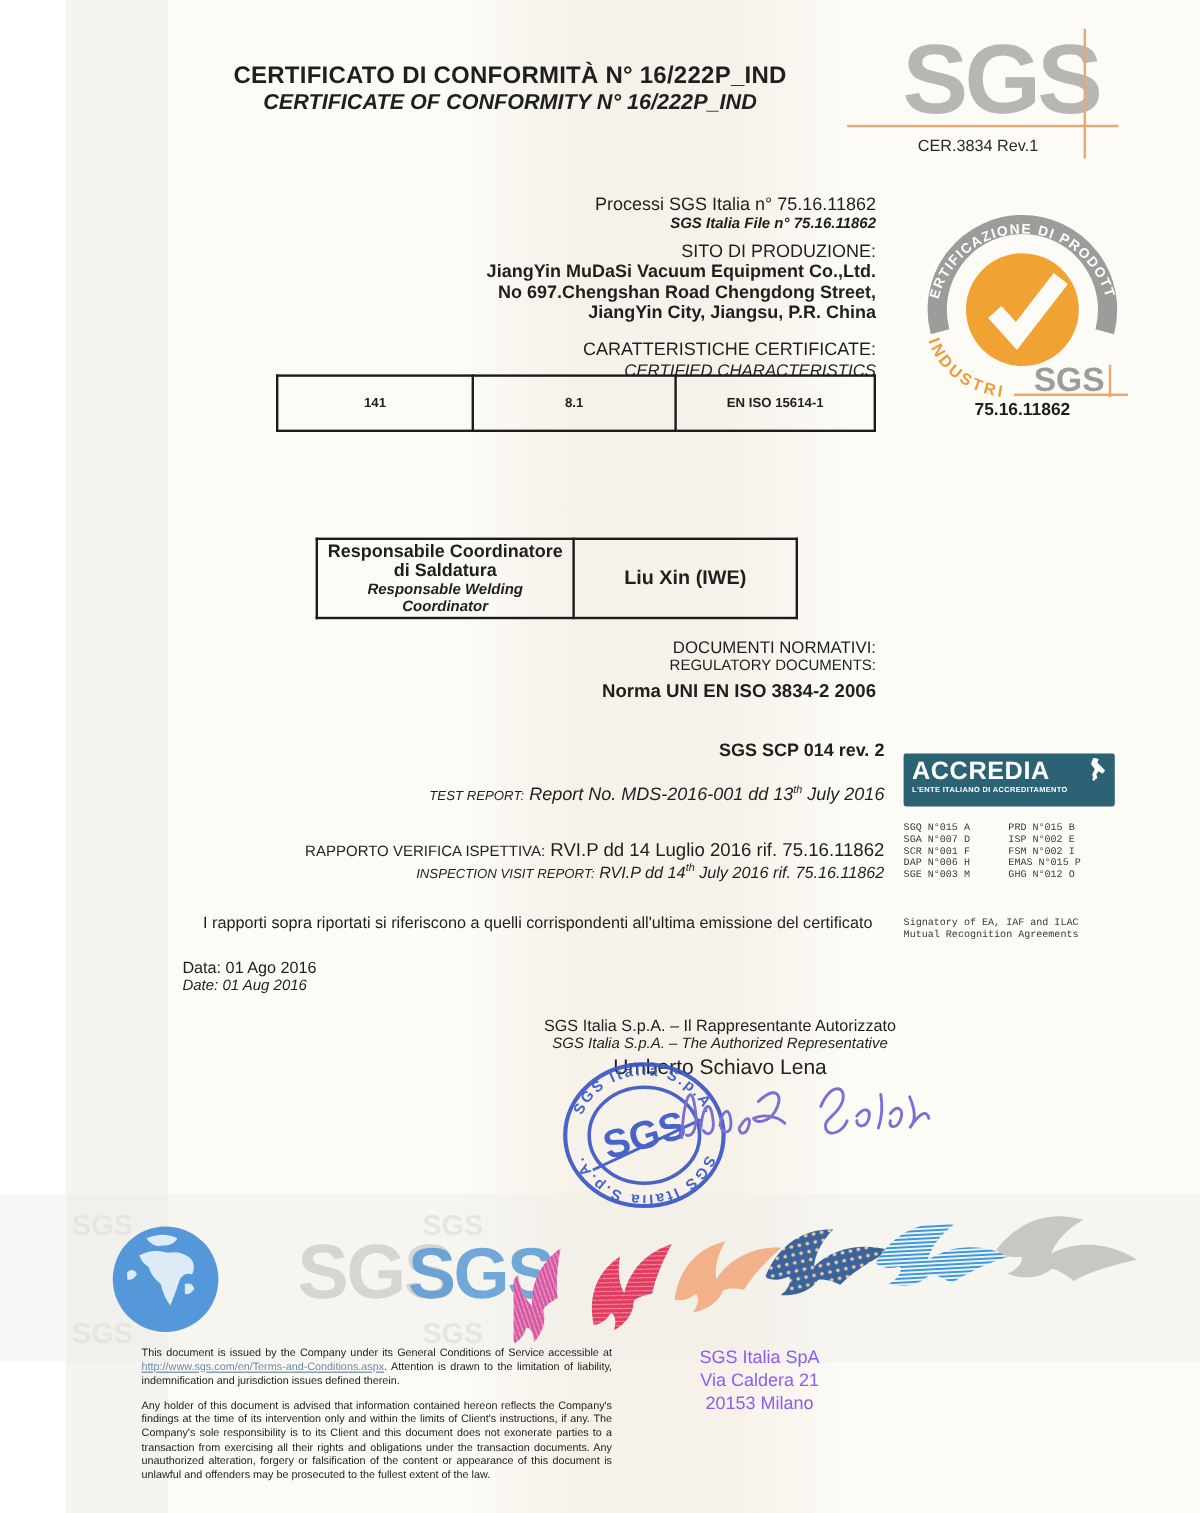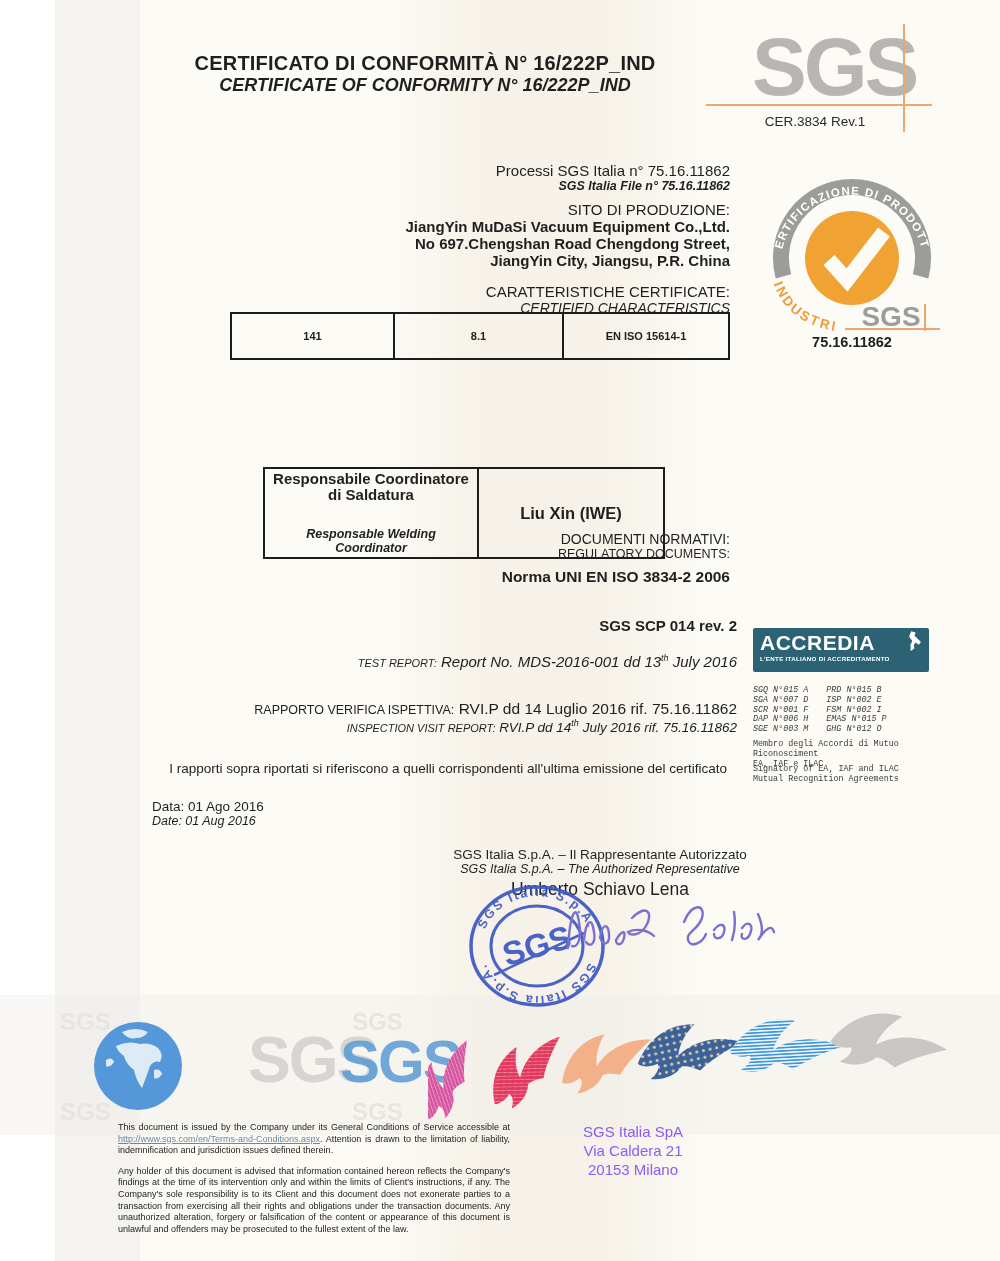--- a/index.html
+++ b/index.html
@@ -37,24 +37,24 @@
   .caratt-en{font-size:14px;font-style:italic;}
 
   table.t1{left:230px;top:312px;width:498px;border-collapse:collapse;table-layout:fixed;}
   table.t1 td{border:2px solid #1c1c1c;text-align:center;vertical-align:middle;padding:3px 4px;}
   .t1 .hrow td{height:66px;}
   .t1 .drow td{height:38px;font-weight:bold;font-size:11px;}
   .h-title{font-size:15.5px;font-weight:bold;line-height:17px;}
   .h-sub{font-size:13px;font-weight:bold;font-style:italic;line-height:15px;}
   .h-ref{font-size:15px;font-weight:bold;line-height:17px;}
 
-  table.t2{left:263px;top:467px;width:400px;border-collapse:collapse;table-layout:fixed;}
+  table.t2{left:263px;top:448px;width:400px;border-collapse:collapse;table-layout:fixed;}
   table.t2 td{border:2px solid #1c1c1c;text-align:center;vertical-align:middle;padding:2px 4px;height:44px;}
   .t2-it{font-size:15px;font-weight:bold;line-height:16px;}
-  .t2-en{font-size:12.5px;font-weight:bold;font-style:italic;margin-top:24px;}
+  .t2-en{font-size:12.5px;font-weight:bold;font-style:italic;}
   .t2-name{font-size:16.5px;font-weight:bold;}
 
   .docnorm{top:531px;width:430px;}
   .docnorm-it{font-size:14px;}
   .docnorm-en{font-size:12.5px;}
   .norma{top:568px;width:430px;font-size:15.5px;font-weight:bold;}
 
   .reports{right:263px;}
   .scp{top:617px;width:480px;font-size:15px;font-weight:bold;}
   .prova{top:635px;width:520px;font-size:15.5px;}
@@ -65,22 +65,22 @@
   .verifica .lab{font-size:12.5px;}
   .inspection{top:718px;width:540px;font-style:italic;font-size:13.5px;}
   .inspection .lab{font-size:11px;}
   sup{font-size:9px;}
 
   .accredia-box{left:753px;top:628px;width:176px;height:44px;background:#2b6375;border-radius:2px;
                 color:#fff;padding:3px 7px 2px 7px;box-sizing:border-box;}
   .accredia-row{display:flex;align-items:flex-start;justify-content:space-between;}
   .accredia-name{font-size:21px;font-weight:bold;letter-spacing:.5px;line-height:23px;}
   .accredia-tag{font-size:6.2px;font-weight:bold;letter-spacing:.3px;margin-top:1px;}
-  .acc-codes{left:753px;top:686px;display:flex;gap:18px;font-family:"Liberation Mono",monospace;
-             font-size:8.4px;line-height:9.8px;color:#3a3a3a;font-style:italic;}
+  .acc-codes{left:753px;top:686px;display:flex;gap:32px;font-family:"Liberation Mono",monospace;
+             font-size:8.4px;line-height:9.8px;color:#3a3a3a;}
   .acc-small{left:753px;width:210px;font-family:"Liberation Mono",monospace;font-size:8.4px;
              line-height:9.8px;color:#3a3a3a;}
   .memb{top:740px;}
   .signa{top:765px;}
 
   .note-block{top:761px;right:273px;width:560px;text-align:right;}
   .note-it{font-size:13.5px;}
   .note-en{font-size:12.5px;font-style:italic;}
 
   .date-block{left:152px;top:799px;}
@@ -233,24 +233,20 @@
       <div>DAP N°006 H</div>
       <div>SGE N°003 M</div>
     </div>
     <div>
       <div>PRD N°015 B</div>
       <div>ISP N°002 E</div>
       <div>FSM N°002 I</div>
       <div>EMAS N°015 P</div>
       <div>GHG N°012 O</div>
     </div>
-  </div>
-  <div class="abs acc-small memb">
-    <div>Membro degli Accordi di Mutuo Riconosciment</div>
-    <div>EA, IAF e ILAC</div>
   </div>
   <div class="abs acc-small signa">
     <div>Signatory of EA, IAF and ILAC</div>
     <div>Mutual Recognition Agreements</div>
   </div>
 
   <div class="abs note-block">
     <div class="note-it">I rapporti sopra riportati si riferiscono a quelli corrispondenti  all'ultima emissione del certificato</div>
   </div>
 

